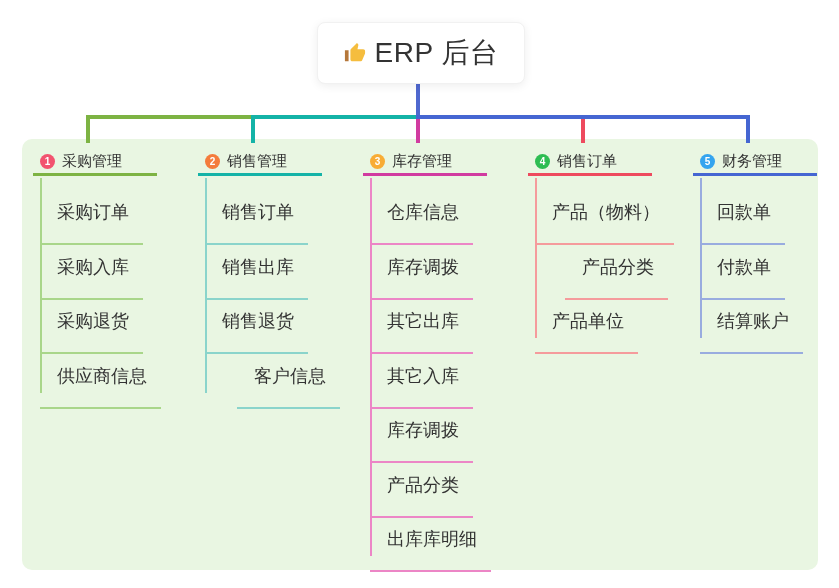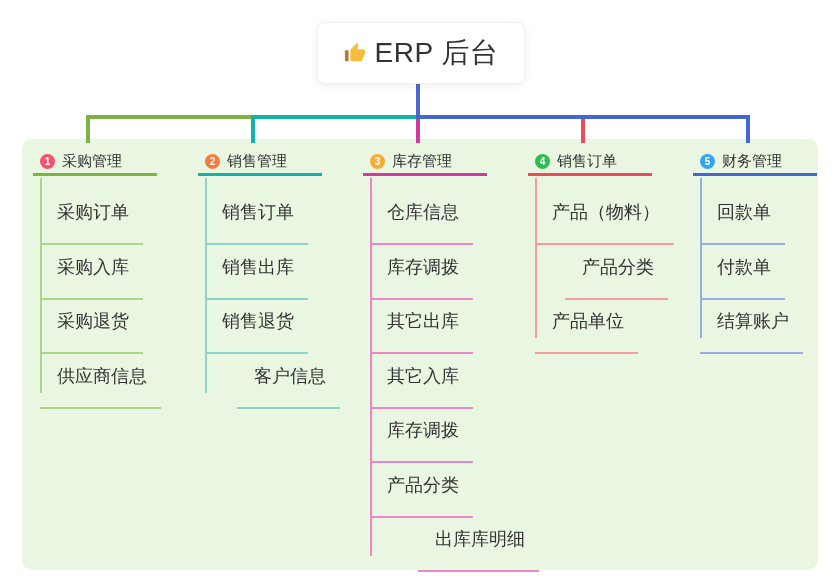--- a/index.html
+++ b/index.html
@@ -88,21 +88,21 @@
     <span class="badge" style="background: rgb(248, 172, 53);">3</span>
     <span class="branch-label">库存管理</span>
   </div>
   <div class="tree-vline" style="left: 370px; top: 178px; height: 378px; background: rgb(236, 134, 198);"></div>
 <div class="item" style="left: 370px; top: 199px; border-bottom-color: rgb(236, 134, 198);">仓库信息</div>
     <div class="item" style="left: 370px; top: 254px; border-bottom-color: rgb(236, 134, 198);">库存调拨</div>
     <div class="item" style="left: 370px; top: 363px; border-bottom-color: rgb(236, 134, 198);">其它入库</div>
     <div class="item" style="left: 370px; top: 308px; border-bottom-color: rgb(236, 134, 198);">其它出库</div>
     <div class="item" style="left: 370px; top: 417px; border-bottom-color: rgb(236, 134, 198);">库存调拨</div>
     <div class="item" style="left: 370px; top: 472px; border-bottom-color: rgb(236, 134, 198);">产品分类</div>
-    <div class="item" style="left: 370px; top: 526px; border-bottom-color: rgb(236, 134, 198); margin-left: 48px;">出库库明细</div>
+    <div class="item" style="left: 370px; top: 526px; border-bottom-color: rgb(236, 134, 198);">出库库明细</div>
   <div class="drop" style="left: 581px; background: rgb(238, 74, 94);"></div>
   <div class="branch-header" style="left: 528px; border-bottom-color: rgb(238, 74, 94);">
     <span class="badge" style="background: rgb(46, 189, 82);">4</span>
     <span class="branch-label">销售订单</span>
   </div>
   <div class="tree-vline" style="left: 535px; top: 178px; height: 160px; background: rgb(245, 155, 156);"></div>
 <div class="item" style="left: 535px; top: 199px; border-bottom-color: rgb(245, 155, 156);">产品（物料）</div>
     <div class="item" style="left: 565px; top: 254px; border-bottom-color: rgb(245, 155, 156);">产品分类</div>
     <div class="item" style="left: 535px; top: 308px; border-bottom-color: rgb(245, 155, 156);">产品单位</div>
   <div class="drop" style="left: 746px; background: rgb(69, 102, 210);"></div>

